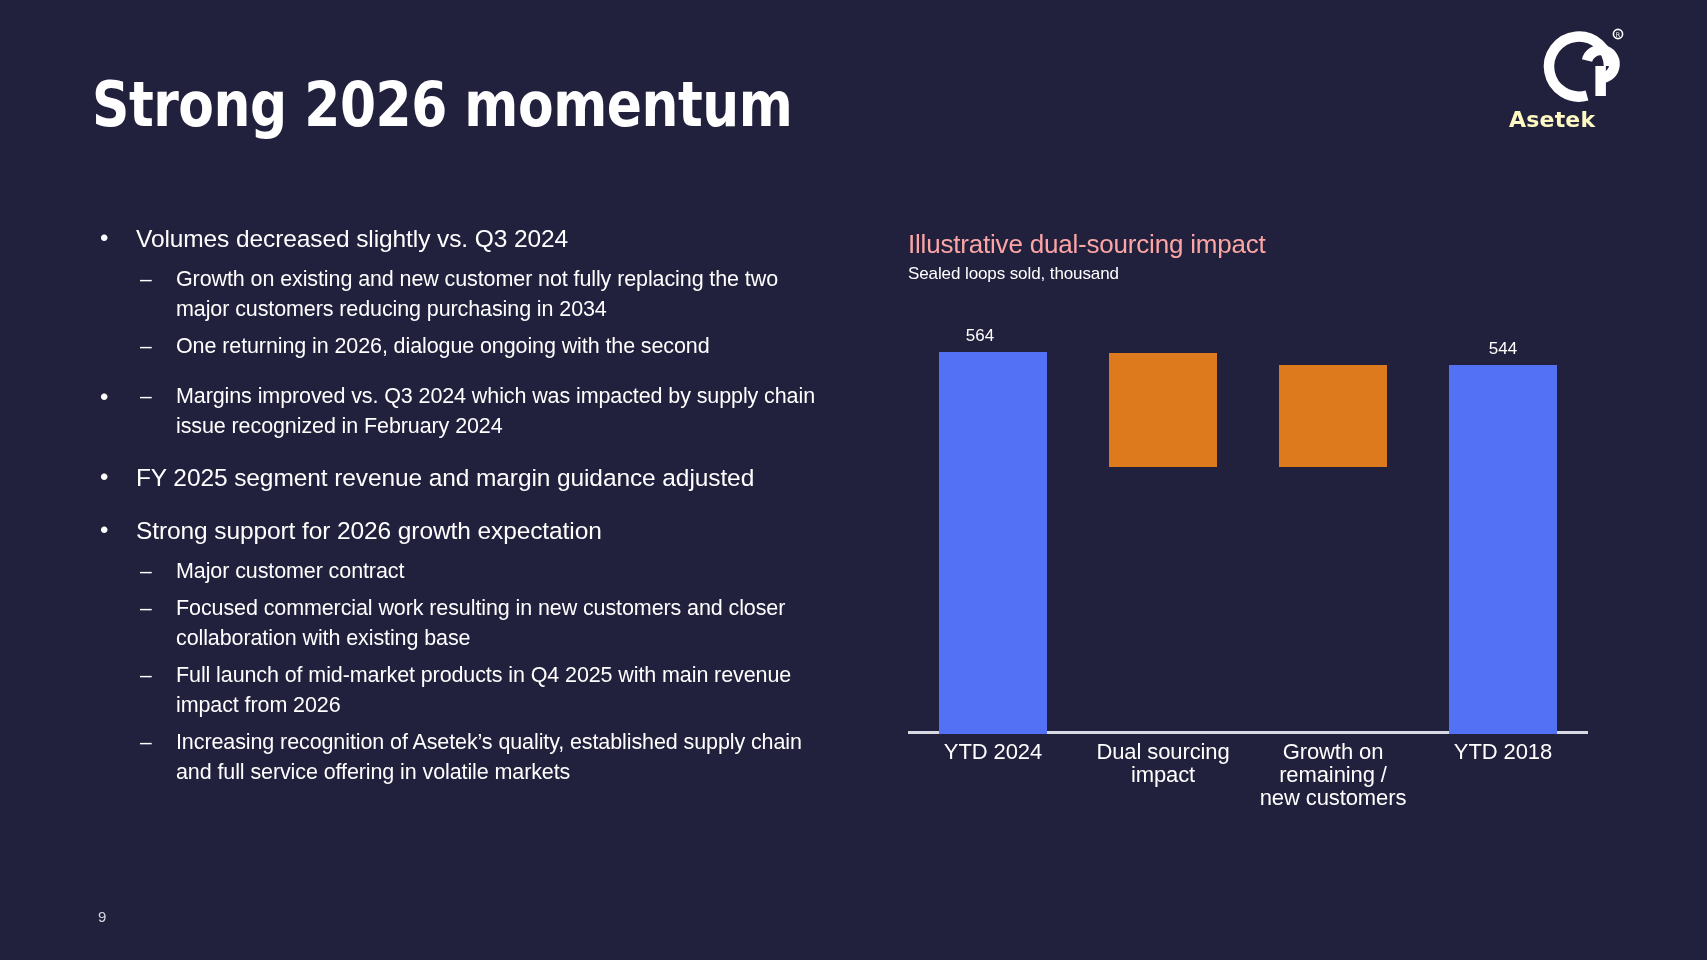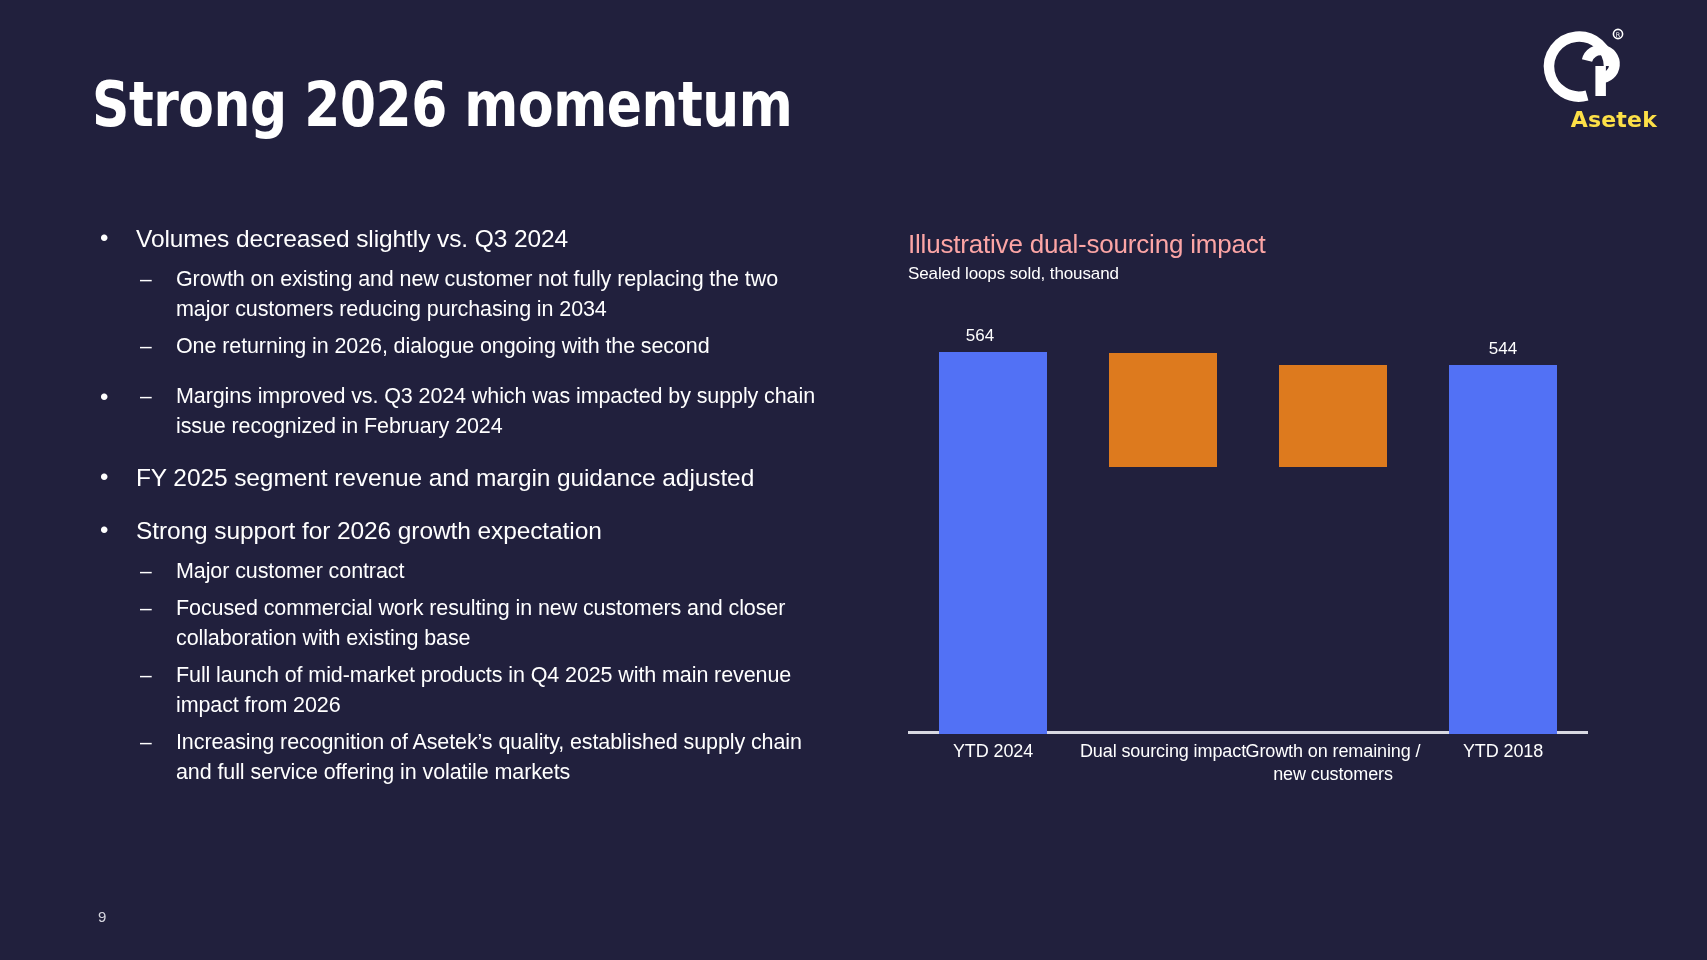--- a/index.html
+++ b/index.html
@@ -25,22 +25,21 @@
     top: 22px;
     width: 150px;
     height: 110px;
   }
   #logo svg { display: block; }
   #logo-wordmark {
     position: absolute;
     left: 0;
     right: 2px;
     bottom: 0;
-    text-align: right;
-    color: #fde047;
+    color: #fef9c3;
     font-size: 22px;
     font-weight: bold;
     letter-spacing: 0.2px;
     font-family: "DejaVu Sans", sans-serif;
   }
 
   
   #title {
     position: absolute;
     left: 92px;
@@ -155,21 +154,21 @@
   #catrow {
     position: absolute;
     left: 0;
     top: 512px;
     width: 680px;
     height: 60px;
   }
   .cat {
     position: absolute;
     color: #ffffff;
-    font-size: 18px;
+    font-size: 22px;
     line-height: 23px;
     text-align: center;
     letter-spacing: -0.1px;
     font-family: "Liberation Sans Narrow", "Liberation Sans", sans-serif;
   }
 
   
   #pagenum {
     position: absolute;
     left: 98px;

